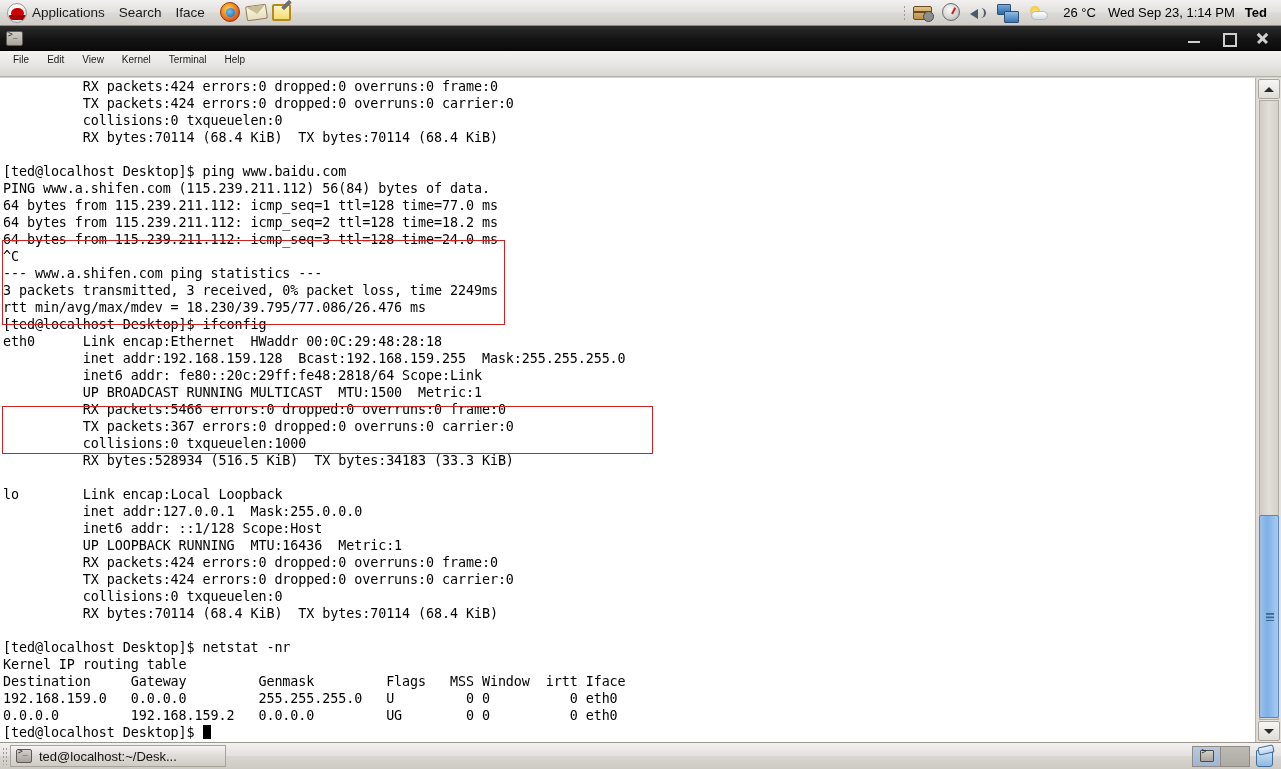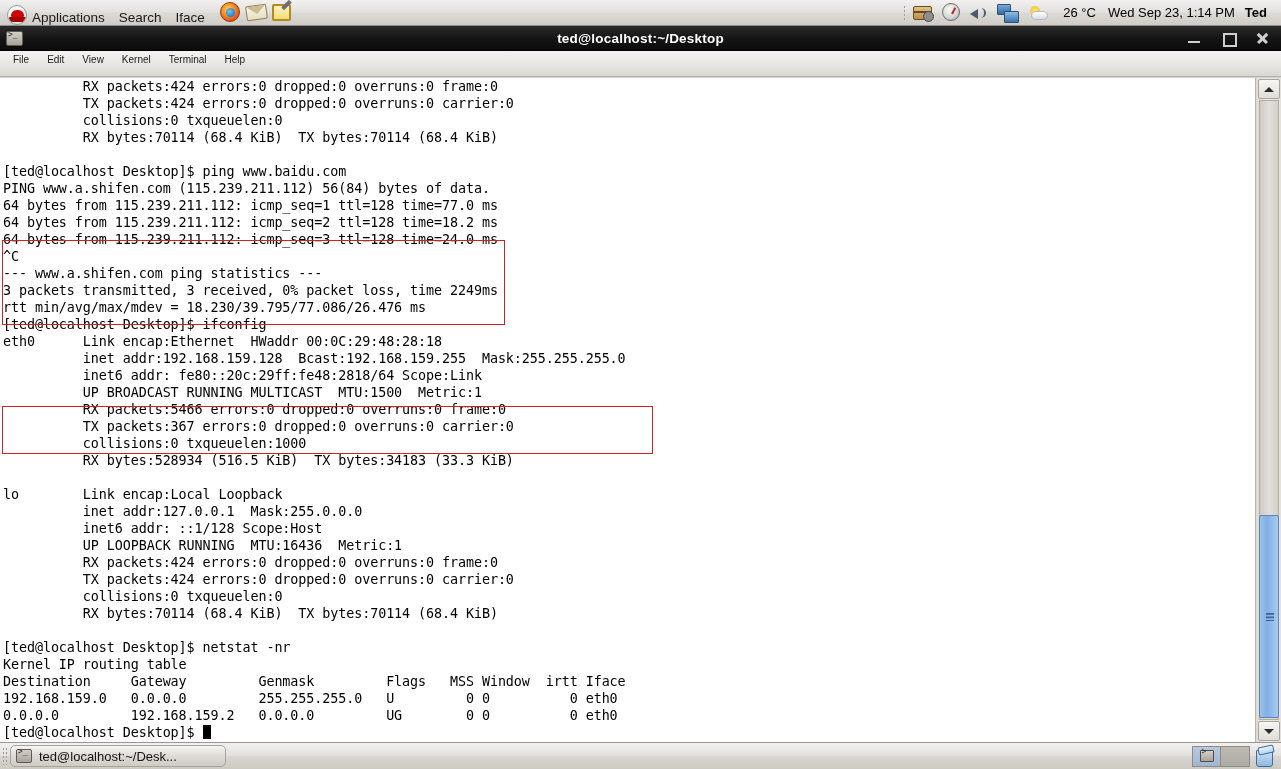--- a/index.html
+++ b/index.html
@@ -15,21 +15,21 @@
   #top-panel {
     position: absolute; left: 0; top: 0; width: 1281px; height: 26px;
     background: linear-gradient(to bottom, #f2f1f0 0%, #e3e1de 48%, #dcdad5 52%, #d0cdc8 100%);
     border-bottom: 1px solid #8e8b86;
     display: flex; align-items: center;
     font-size: 13px; color: #000;
   }
   .panel-left { display: flex; align-items: center; height: 100%; }
   .panel-right { display: flex; align-items: center; height: 100%; margin-left: auto; padding-right: 6px; }
   .menu-btn {
-    display: flex; align-items: flex-end; gap: 5px;
+    display: flex; align-items: center; gap: 5px;
     height: 24px; padding: 0 7px; cursor: default;
     font-size: 13.5px; color: #1a1a1a;
   }
   .rh-logo {
     width: 20px; height: 20px; border-radius: 50%;
     background: radial-gradient(circle at 35% 30%, #ffffff 0%, #f4f4f4 40%, #d8d8d8 100%);
     border: 1px solid #9a9a9a;
     position: relative; overflow: hidden;
   }
   .rh-logo::before {
@@ -280,21 +280,21 @@
   }
   .bp-grip {
     width: 5px; height: 18px; margin: 0 3px 0 2px;
     background-image: radial-gradient(circle, #9a9a9a 1px, transparent 1px);
     background-size: 3px 4px;
   }
   .task-btn {
     display: flex; align-items: center; gap: 7px;
     height: 22px; padding: 0 10px 0 5px; min-width: 216px;
     background: linear-gradient(to bottom, #f6f5f3 0%, #ddd9d4 52%, #cfcbc5 100%);
-    border: 1px solid #a6a29c; border-radius: 5px;
+    border: 1px solid #a6a29c; border-radius: 0;
     font-size: 13px; color: #141414; cursor: default;
   }
   .task-icon {
     width: 16px; height: 14px;
     background: linear-gradient(to bottom, #d4d0c8 0%, #a9a49b 100%);
     border: 1px solid #5e5a54; border-radius: 2px; position: relative; flex: none;
   }
   .task-icon::after {
     content: ">_"; position: absolute; left: 1px; top: -3px;
     font-family: "DejaVu Sans Mono", monospace; font-size: 8px; color: #1c2733;
@@ -386,21 +386,20 @@
       </div>
       <div class="clock">Wed Sep 23,  1:14 PM</div>
       <div class="username">Ted</div>
     </div>
   </div>
 
   <div id="term-window">
 
     <div id="titlebar">
       <span class="title-icon"></span>
-      <span class="title-text">ted@localhost:~/Desktop</span>
       <span class="win-buttons">
         <span class="win-btn wb-min"></span>
         <span class="win-btn wb-max"></span>
         <span class="win-btn wb-close"></span>
       </span>
     </div>
 
     <div id="menubar">
       <div class="mb-item">File</div>
       <div class="mb-item">Edit</div>

